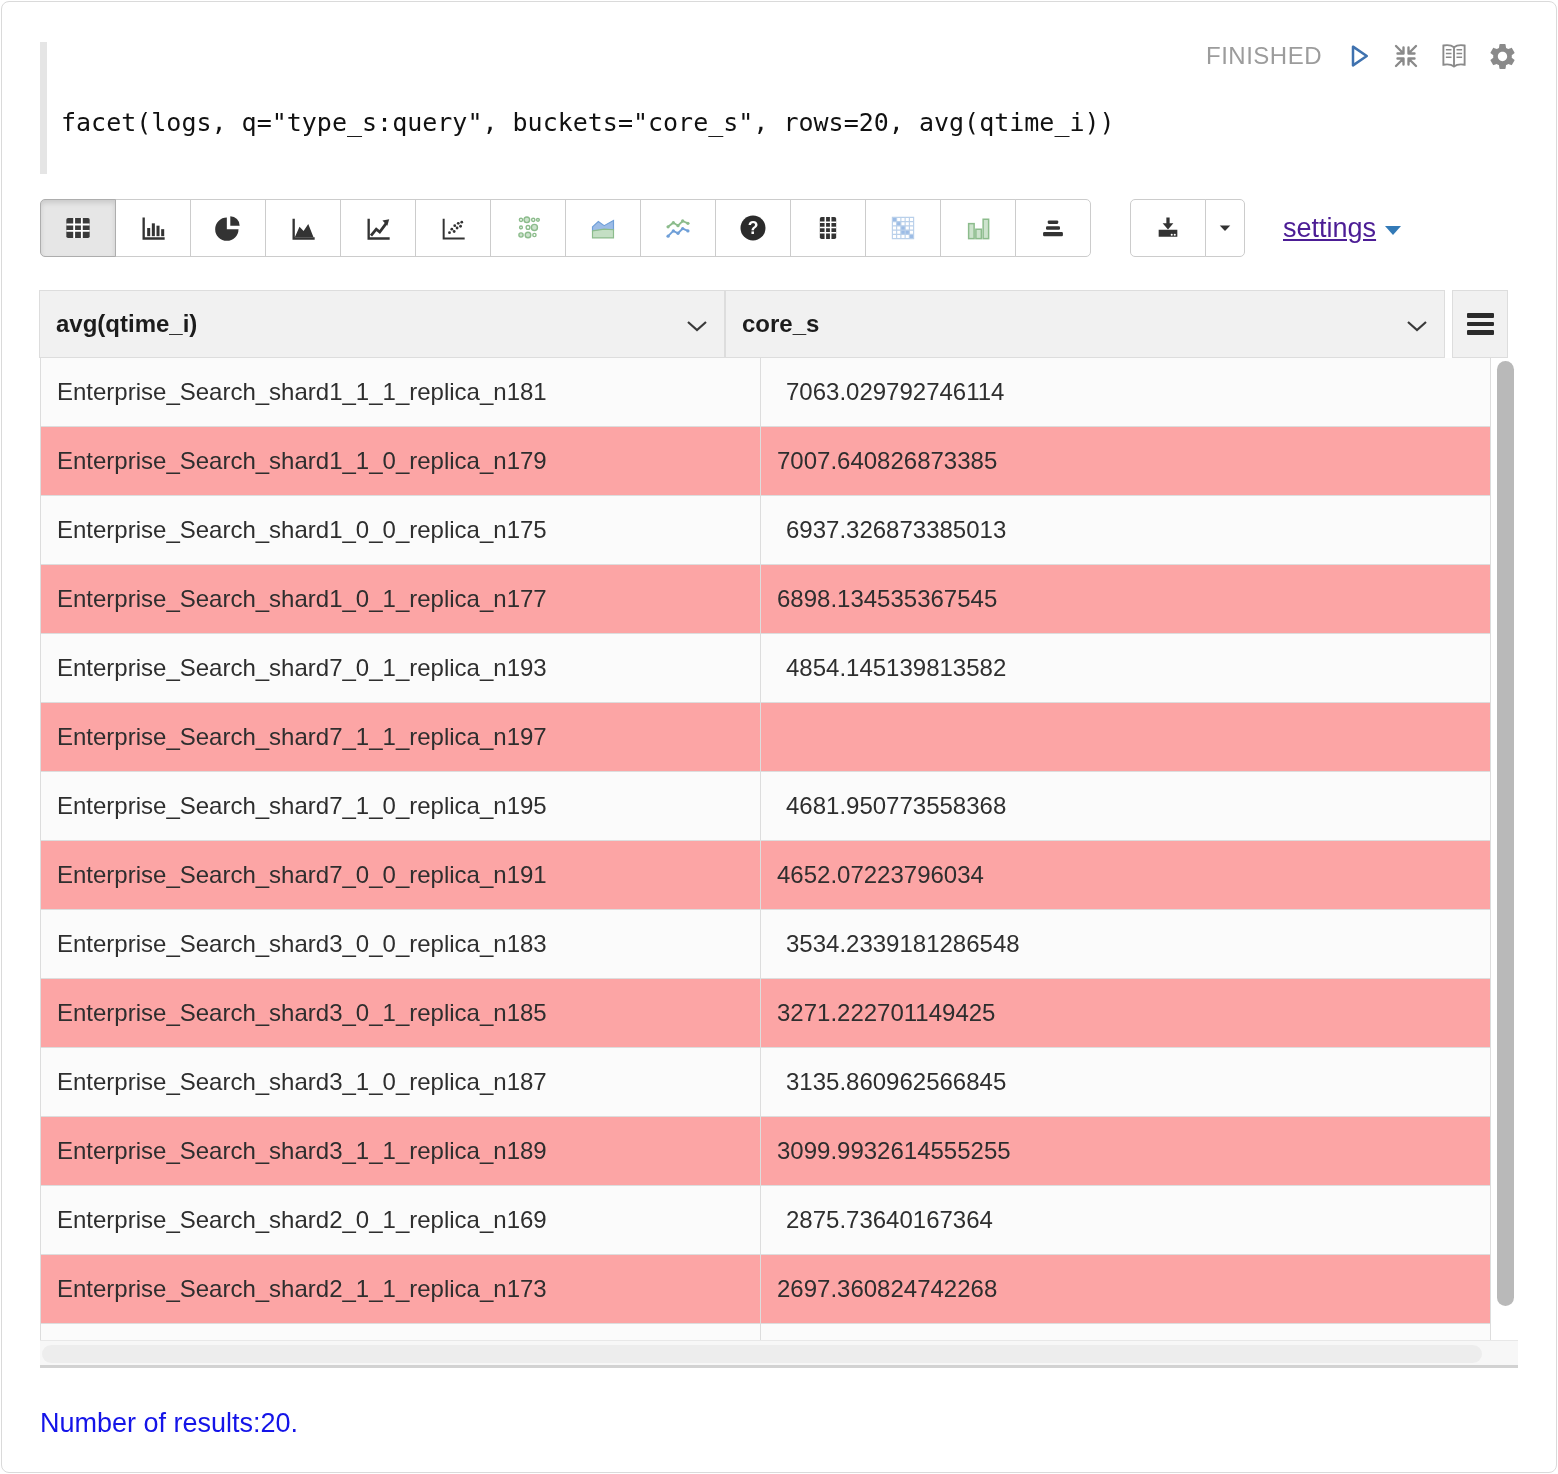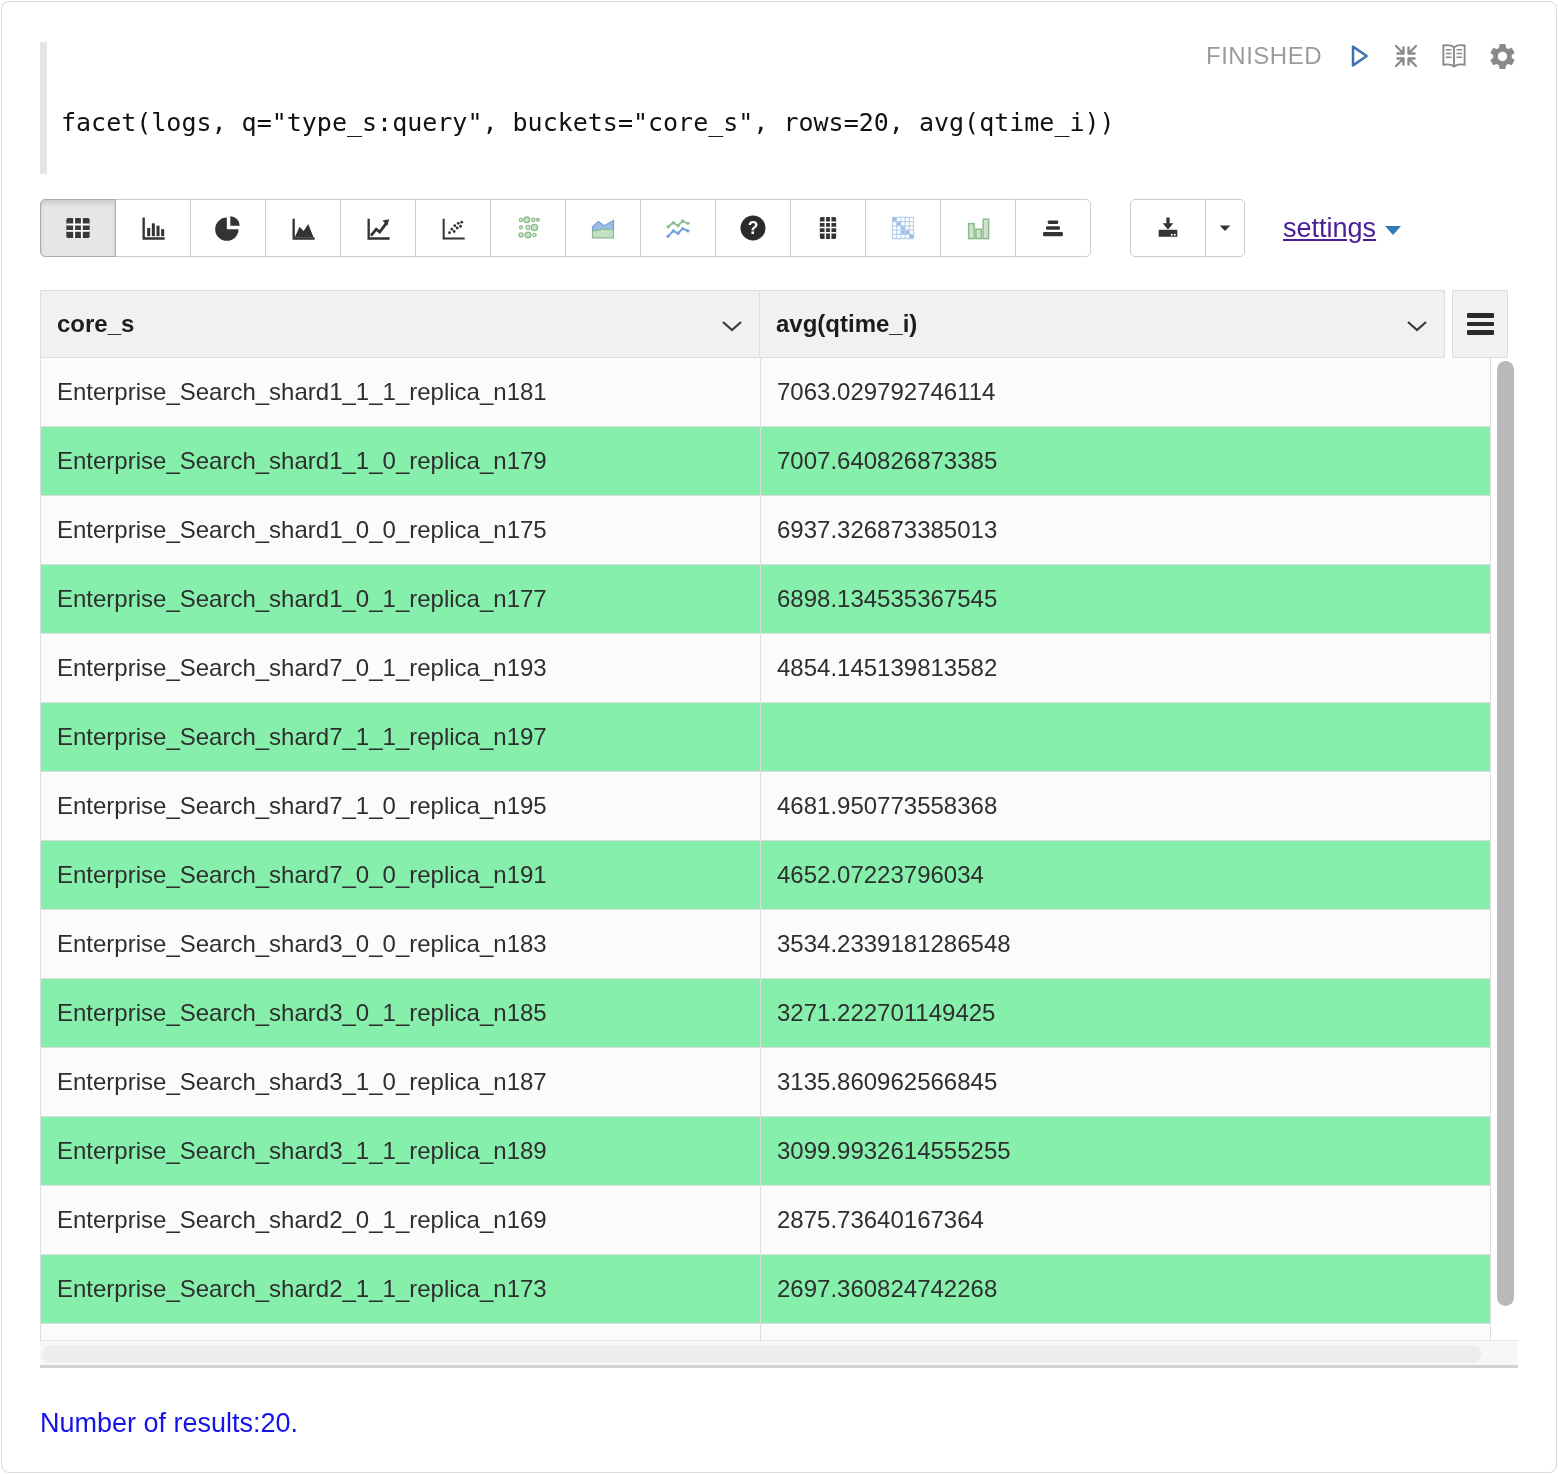--- a/index.html
+++ b/index.html
@@ -77,22 +77,22 @@
     width:56px; margin-left:7px; justify-content:center; padding:0;
   }
   .menu-icon span { display:block; width:27px; height:4.5px; background:#2b2b2b; border-radius:1px; }
   .menu-icon span + span { margin-top:4px; }
 
   .tbody {
     position:relative; height:982px; overflow:hidden;
     border-left:1px solid #ddd;
   }
   .rows { width:1450px; border-right:1px solid #ddd; }
-  .t-row { display:flex; height:69px; border-bottom:1px solid #ddd; background:#86efac; }
-  .t-row.odd { background:#fbfbfb; }
+  .t-row { display:flex; height:69px; border-bottom:1px solid #ddd; background:#fca5a5; }
+  .t-row.odd { background:#fbfbfb;gap:9px; }
   .t-row.partial { height:16px; border-bottom:none; }
   .t-cell {
     font-size:24px; color:#2e2e2e; display:flex; align-items:center;
     padding:0 16px; overflow:hidden; white-space:nowrap;
   }
   .t-cell.c1 { width:720px; border-right:1px solid #ddd; }
   .t-cell.c2 { flex:1; }
 
   .vscroll-thumb {
     position:absolute; top:3px; right:4px; width:17px; height:945px;
@@ -313,36 +313,36 @@
   </div>
 
   <div class="settings-link">
     <span>settings</span>
     <span class="settings-caret"></span>
   </div>
 </div>
 
 <div class="table-wrap">
   <div class="thead">
+    <div class="th th-avg">
+      <span>avg(qtime_i)</span>
+      <span class="chev">
+        <svg width="22" height="12" viewBox="0 0 22 12">
+            <path d="M2 2 L11 10 L20 2" stroke="#3a3a3a" stroke-width="2.2" fill="none"></path>
+          </svg>
+      </span>
+    </div>
     <div class="th th-core">
       <span>core_s</span>
       <span class="chev">
         <svg width="22" height="12" viewBox="0 0 22 12">
             <path d="M2 2 L11 10 L20 2" stroke="#3a3a3a" stroke-width="2.2" fill="none"></path>
           </svg>
       </span>
     </div>
-    <div class="th th-avg">
-      <span>avg(qtime_i)</span>
-      <span class="chev">
-        <svg width="22" height="12" viewBox="0 0 22 12">
-            <path d="M2 2 L11 10 L20 2" stroke="#3a3a3a" stroke-width="2.2" fill="none"></path>
-          </svg>
-      </span>
-    </div>
     <div class="th th-menu">
       <span class="menu-icon">
         <span></span>
           <span></span>
           <span></span>
       </span>
     </div>
   </div>
 
   <div class="tbody">

